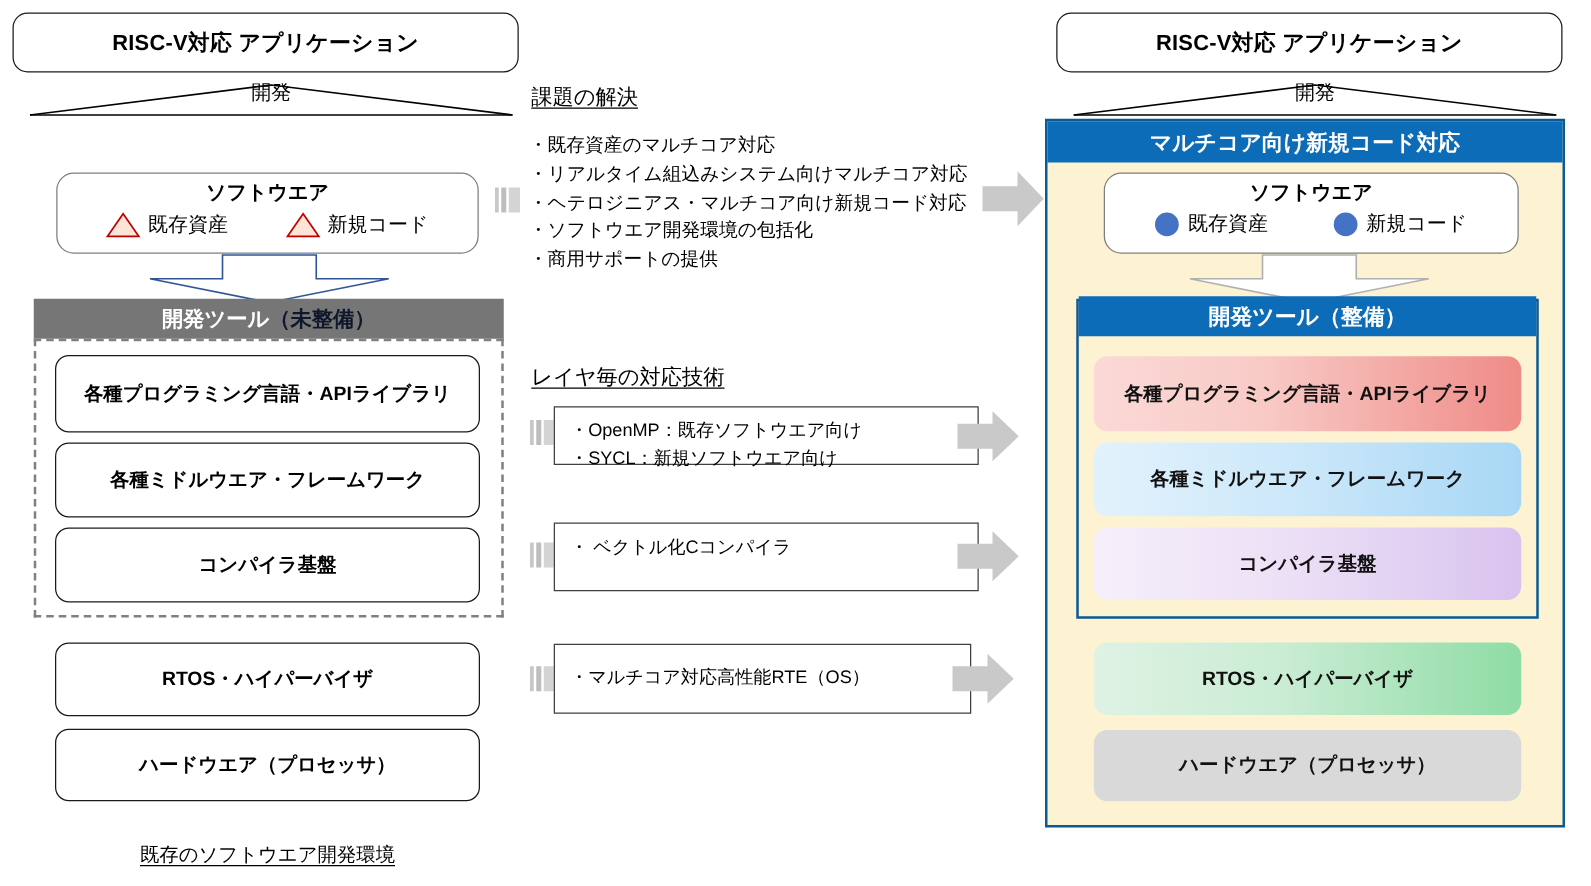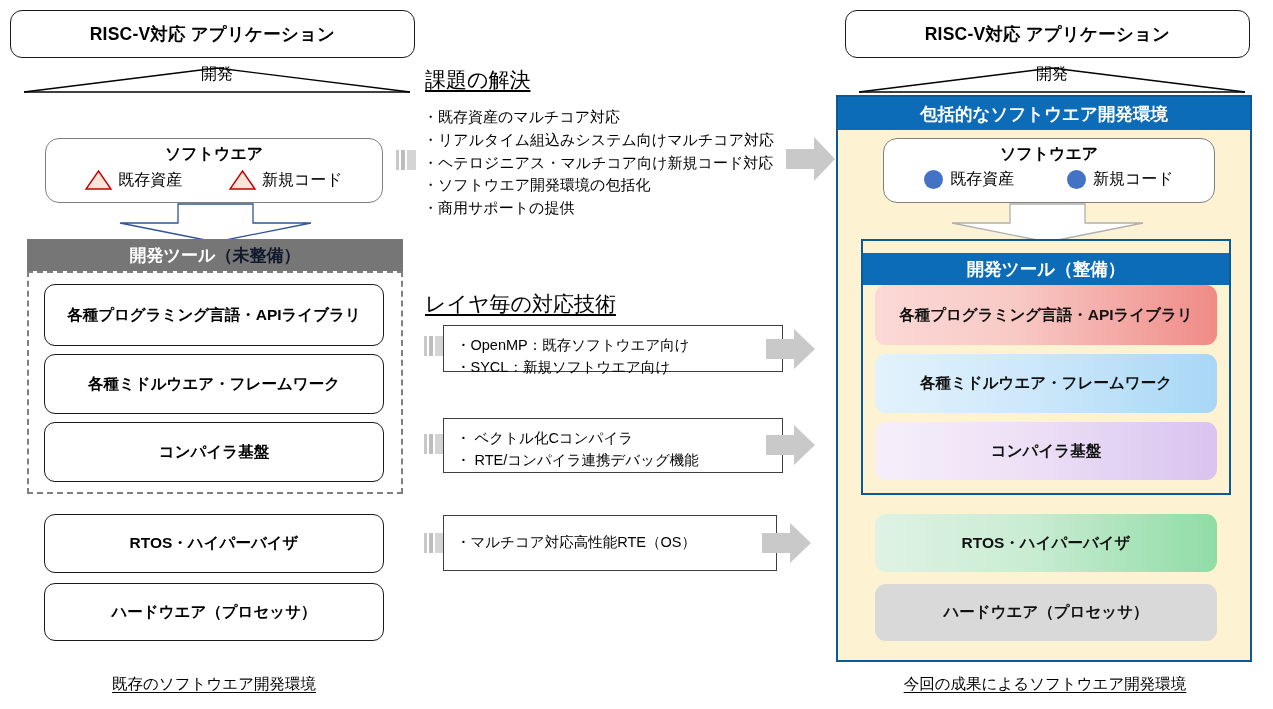--- a/index.html
+++ b/index.html
@@ -45,21 +45,21 @@
     border:1.4px solid #1a1a1a;
     border-radius:11px;
     background:#fff;
     display:flex;align-items:center;justify-content:center;
     font-weight:bold;font-size:15.5px;
     text-align:center;
   }
 
   
   .sec-head{
-    font-size:21px;
+    font-size:17px;
     text-decoration:underline;
     text-underline-offset:3px;
     white-space:nowrap;
   }
   .bullets{
     font-size:15px;line-height:1.52;
     white-space:nowrap;
   }
   .note-box{
     border:1.2px solid #3f3f3f;
@@ -236,21 +236,20 @@
     </svg>
   </div>
 
   <div class="abs bars" style="left:424px;top:434px;">
     <i></i>
       <i class="b2"></i>
       <i class="b3"></i>
   </div>
   <div class="abs note-box" style="left:443px;top:418px;width:340px;height:55px;">
     <div>・ ベクトル化Cコンパイラ</div>
-    <div>・ RTE/コンパイラ連携デバッグ機能</div>
   </div>
   <div class="abs" style="left:766px;top:424px;">
     <svg width="50" height="42" viewBox="0 0 50 42">
       <path d="M0 11 L28 11 L28 1 L49 21 L28 41 L28 31 L0 31 Z" fill="#c9c9c9"></path>
     </svg>
   </div>
 
   <div class="abs bars" style="left:424px;top:533px;">
     <i></i>
       <i class="b2"></i>
@@ -275,21 +274,21 @@
       <line x1="2" y1="30" x2="388" y2="30" stroke="#000" stroke-width="1.3"></line>
     </svg>
   </div>
   <div class="abs" style="left:857px;top:64px;width:390px;text-align:center;font-size:16px;">
     <span>開発</span>
   </div>
 
   <div class="abs outer-panel" style="left:836px;top:95px;width:416px;height:567px;"></div>
 
   <div class="abs panel-head" style="left:838px;top:97px;width:412px;height:33px;">
-    <span>包括的なソフトウエア開発環境</span>
+    <span>マルチコア向け新規コード対応</span>
   </div>
 
   <div class="abs rbox soft" style="left:883px;top:138px;width:332px;height:65px;display:block;">
     <div class="sw-title" style="text-align:center;margin-top:5px;">ソフトウエア</div>
     <div style="display:flex;align-items:center;justify-content:space-around;margin-top:4px;padding:0 14px;">
       <div style="display:flex;align-items:center;gap:7px;">
         <span class="dot"></span>
         <span class="sw-label">既存資産</span>
       </div>
       <div style="display:flex;align-items:center;gap:7px;">
@@ -300,38 +299,35 @@
   </div>
 
   <div class="abs" style="left:950px;top:203px;width:195px;height:40px;">
     <svg width="195" height="40" viewBox="0 0 195 40">
       <path d="M60 1 L135 1 L135 20 L193 20 L97.5 39 L2 20 L60 20 Z" fill="#ffffff" stroke="#b0b0b0" stroke-width="1.3"></path>
     </svg>
   </div>
 
   <div class="abs inner-blue" style="left:861px;top:239px;width:370px;height:256px;"></div>
 
-  <div class="abs inner-head" style="left:863px;top:253px;width:366px;height:32px;">
+  <div class="abs inner-head" style="left:863px;top:237px;width:366px;height:32px;">
     <span>開発ツール（整備）</span>
   </div>
 
   <div class="abs grad-box g-red" style="left:875px;top:285px;width:342px;height:60px;">
     <span>各種プログラミング言語・APIライブラリ</span>
   </div>
   <div class="abs grad-box g-blue" style="left:875px;top:354px;width:342px;height:59px;">
     <span>各種ミドルウエア・フレームワーク</span>
   </div>
   <div class="abs grad-box g-purple" style="left:875px;top:422px;width:342px;height:58px;">
     <span>コンパイラ基盤</span>
   </div>
 
   <div class="abs grad-box g-green" style="left:875px;top:514px;width:342px;height:58px;">
     <span>RTOS・ハイパーバイザ</span>
   </div>
   <div class="abs grad-box g-gray" style="left:875px;top:584px;width:342px;height:57px;">
     <span>ハードウエア（プロセッサ）</span>
   </div>
 
-  <div class="abs caption" style="left:845px;top:674px;width:400px;">
-    <span>今回の成果によるソフトウエア開発環境</span>
-  </div>
 
 </div>
 
 </body></html>

